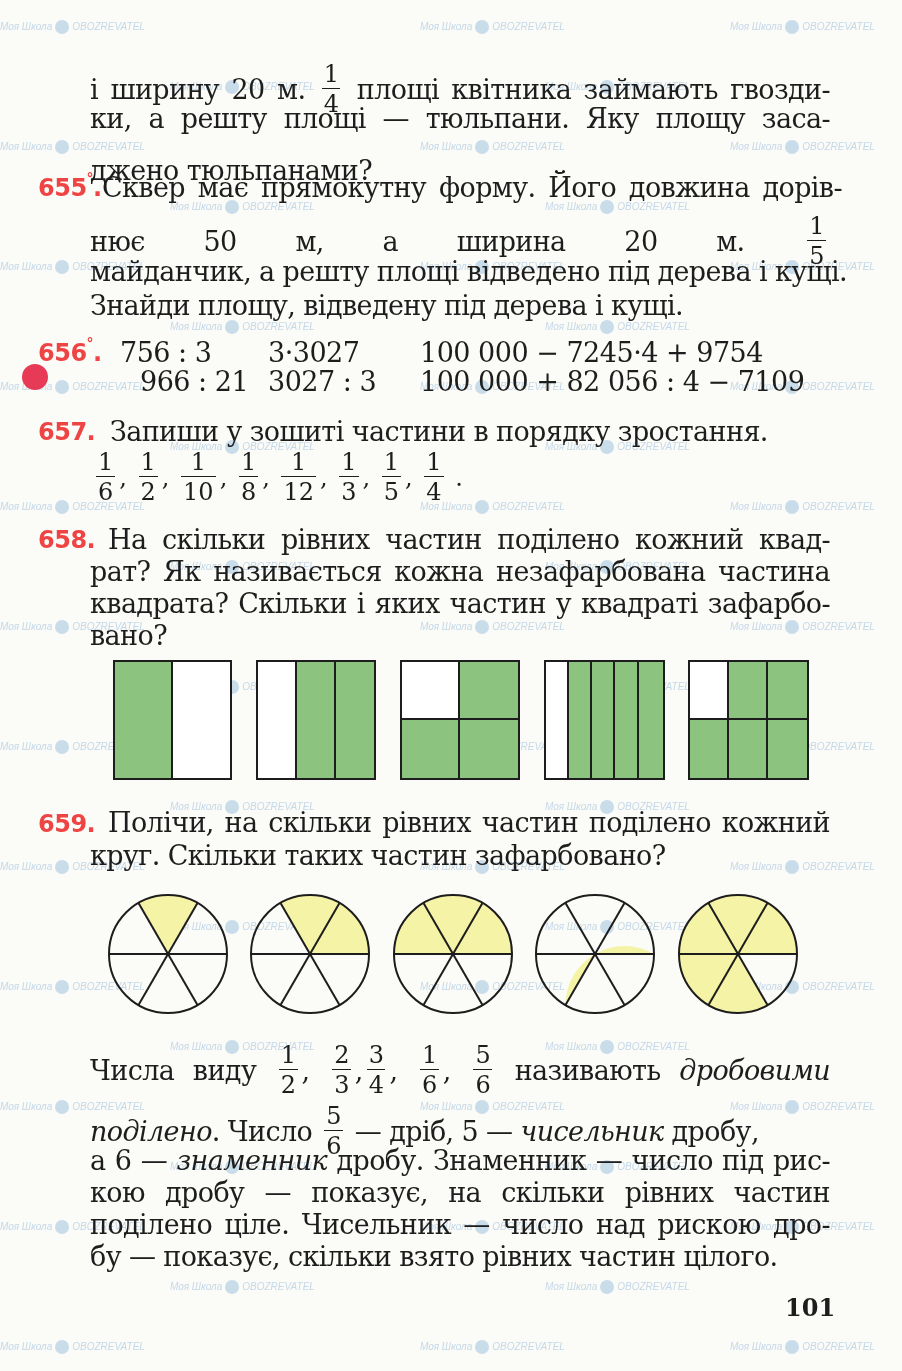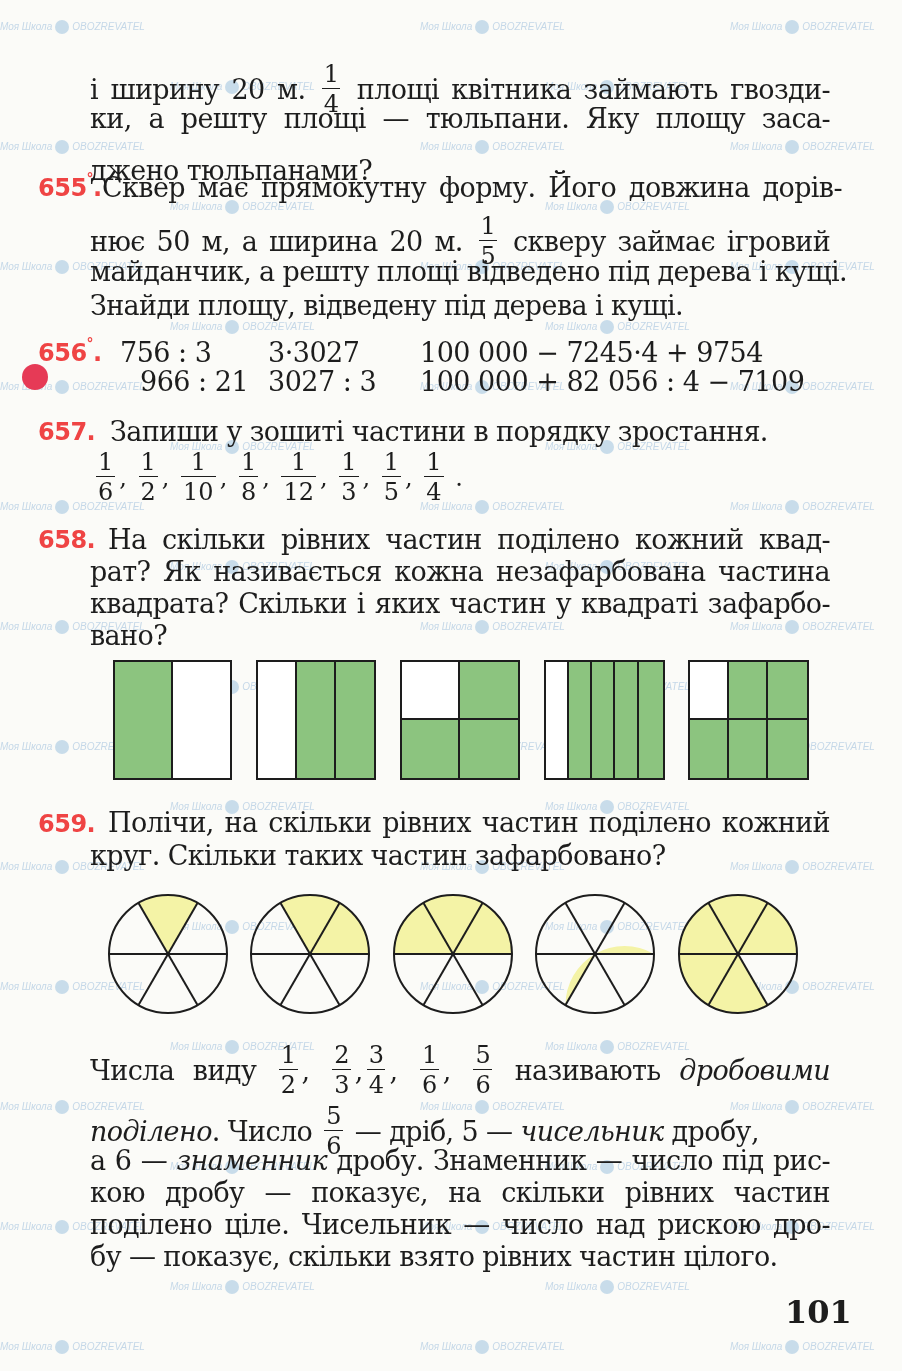--- a/index.html
+++ b/index.html
@@ -19,21 +19,21 @@
   .frac span { display:block; padding:0 2px; }
   .frac .n { border-bottom:1.6px solid #1d1d1d; padding-bottom:2px; }
   .frac .d { padding-top:3px; }
   em { font-style:italic; }
   .expr { position:absolute; font-size:27px; line-height:32px; white-space:nowrap; letter-spacing:-0.5px; }
   .dot { position:absolute; left:22px; top:364px; width:26px; height:26px; border-radius:50%; background:#e63a56; }
   .sq { position:absolute; top:660px; border:2px solid #1d1d1d; box-sizing:border-box; background:#fff; }
   .cell { position:absolute; box-sizing:border-box; }
   .g { background:#8cc47f; }
   .circle { position:absolute; top:893px; width:122px; height:122px; }
-  .pgnum { position:absolute; left:785px; top:1293px; font-size:32px; font-weight:bold; }
+  .pgnum { position:absolute; left:785px; top:1293px; font-size:24px; font-weight:bold; }
   .wm { position:absolute; font-family:"Liberation Sans",sans-serif; font-size:10px; font-style:italic; color:#c5d8e8; white-space:nowrap; }
   .wm b { display:inline-block; width:14px; height:14px; border-radius:50%; background:#c8dcea; vertical-align:middle; margin:0 3px; }
 </style>
 </head>
 <body>
 
 <div class="page">
 
   <div id="wms">
       <div class="wm" style="left: 0px; top: 20px;"><span>Моя Школа</span><b></b><span>OBOZREVATEL</span></div>
@@ -102,21 +102,20 @@
     <span>площі квітника займають гвозди-</span>
   </div>
   <div class="line just" style="top:103px;">ки,  а  решту  площі — тюльпани. Яку площу заса-</div>
   <div class="line" style="top:131px;margin-top:24px;">джено тюльпанами?</div>
 
   <div class="num" style="left:38px; top:174px;"><span>655</span><sup>°</sup>.</div>
   <div class="line just" style="top:172px; left:90px;margin-left:12px;">Сквер має прямокутну форму. Його довжина дорів-</div>
   <div class="line just" style="top:216px;">
     <span>нює 50 м, а ширина 20 м.</span>
     <span class="frac"><span class="n">1</span><span class="d">5</span></span>
-    <span>скверу займає ігровий</span>
   </div>
   <div class="line just" style="top:256px;">майданчик, а решту площі відведено під дерева і кущі.</div>
   <div class="line" style="top:290px;">Знайди площу, відведену під дерева і кущі.</div>
 
   <div class="num" style="left:38px; top:339px;"><span>656</span><sup>°</sup>.</div>
   <div class="dot"></div>
   <div class="expr" style="left:120px; top:337px;">756 : 3</div>
   <div class="expr" style="left:268px; top:337px;">3·3027</div>
   <div class="expr" style="left:420px; top:337px;">100 000 − 7245·4 + 9754</div>
   <div class="expr" style="left:120px; top:366px;margin-left:20px;">966 : 21</div>

